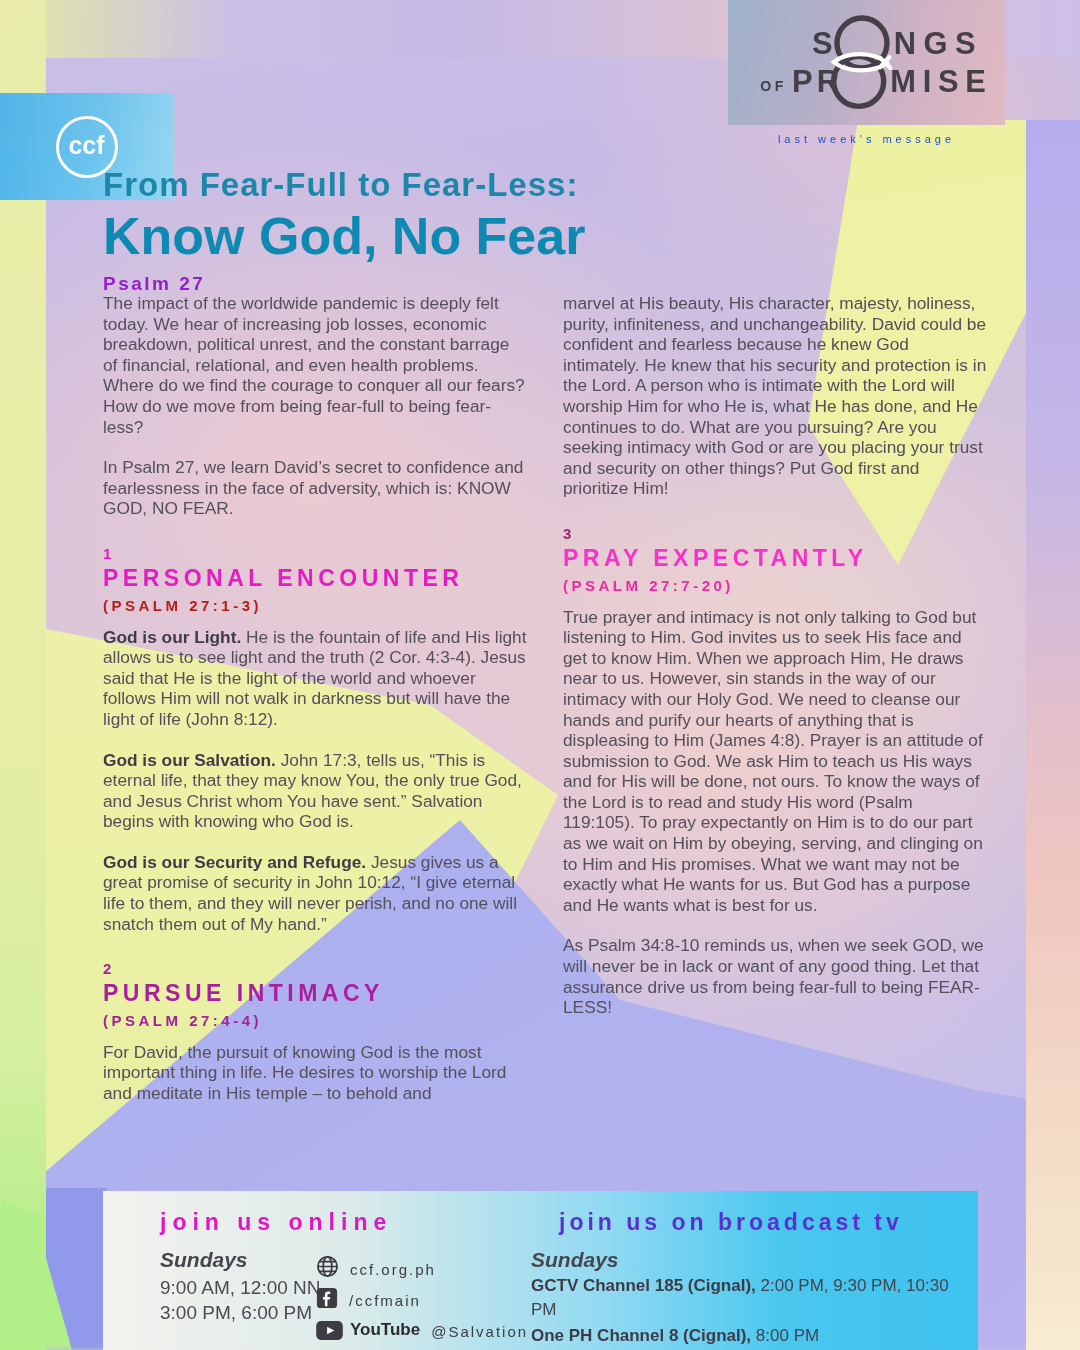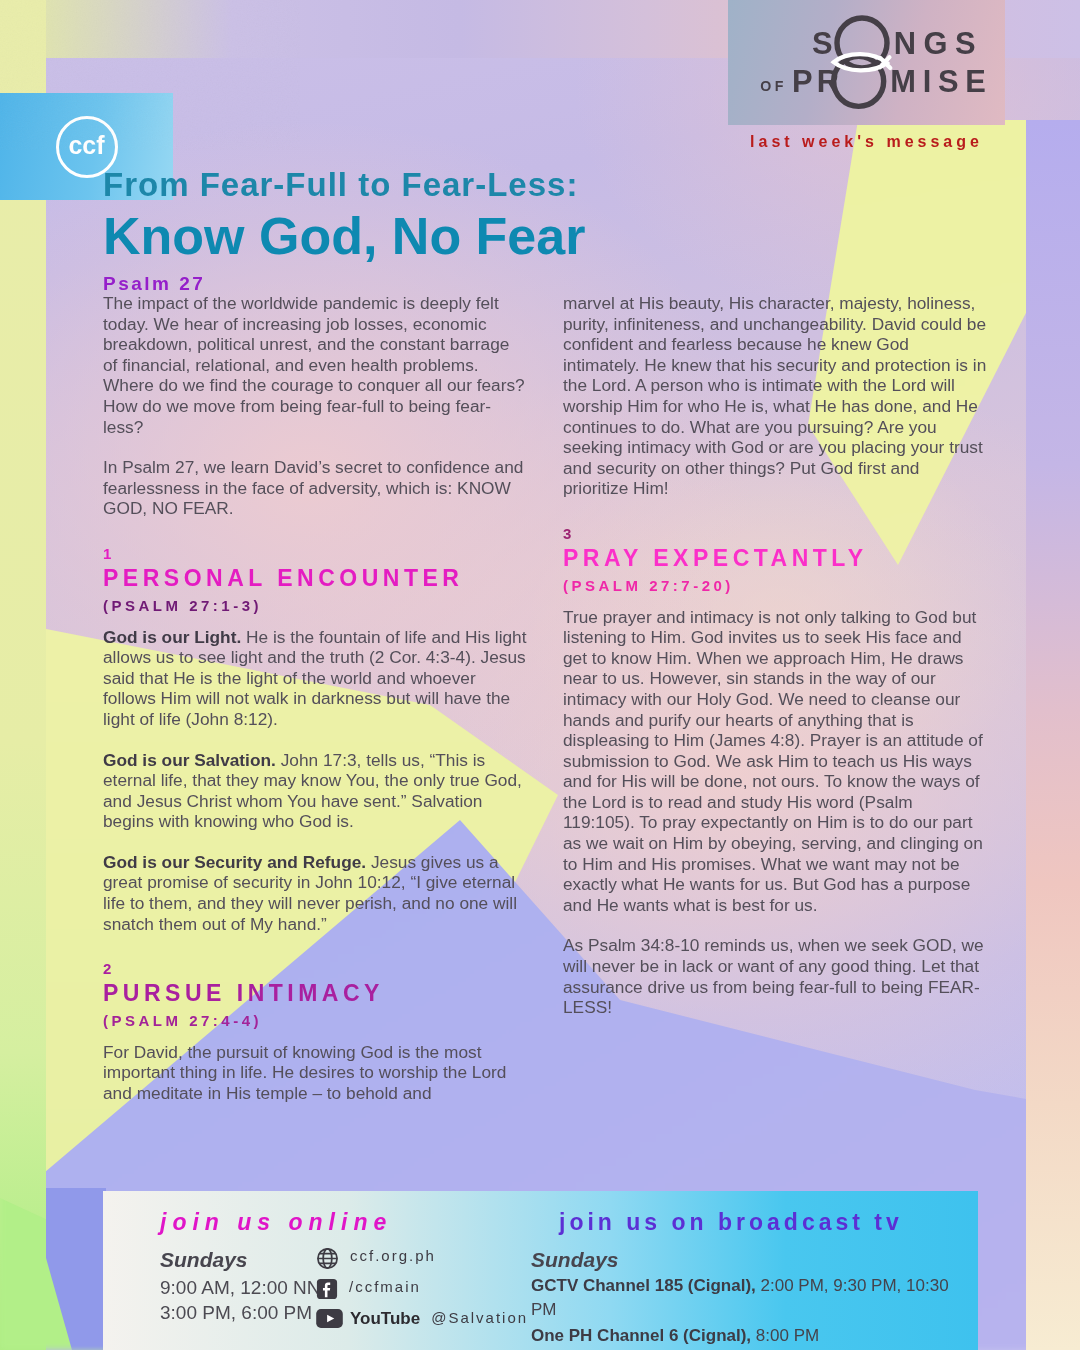--- a/index.html
+++ b/index.html
@@ -35,55 +35,55 @@
     clip-path:polygon(46px 1188px,106px 1188px,106px 1350px,72px 1350px,46px 1258px);background:#9099ea;filter:blur(2px);}
 
   
   .ccf-box{left:0;top:93px;width:173px;height:107px;background:linear-gradient(100deg,#4eb4e9 0%,#6cc4ee 55%,#97d8f3 100%);
     display:flex;align-items:center;justify-content:center;}
   .ccf-ring{width:56px;height:56px;border:3.5px solid #ffffff;border-radius:50%;display:flex;align-items:center;justify-content:center;}
   .ccf-word{color:#fff;font-size:25px;font-weight:bold;letter-spacing:0;transform:translateY(-1px);}
   .songs-box{left:728px;top:0;width:277px;height:125px;
     background:linear-gradient(105deg,#9fb2c8 0%,#b3aec8 35%,#cfb2c4 65%,#e0bac2 100%);
     display:flex;align-items:center;justify-content:center;}
-  .tagline{left:728px;top:133px;width:277px;text-align:center;font-size:16px;font-weight:bold;
-    letter-spacing:4px;color:#b91c1c;}
+  .tagline{left:728px;top:133px;width:277px;text-align:center;font-size:11px;font-weight:normal;
+    letter-spacing:4px;color:#1d4ed8;}
 
   
   .title-block{left:103px;top:166px;width:900px;}
   .kicker{font-size:33px;font-weight:bold;letter-spacing:1px;color:#1d87a9;}
   .main-title{font-size:52px;font-weight:800;letter-spacing:0;color:#0e89b1;margin-top:2px;}
   .reference{font-size:19px;font-weight:bold;letter-spacing:2.5px;color:#951fca;margin-top:7px;}
 
   
   .col{width:424px;font-size:17.3px;line-height:20.6px;color:#544f5a;}
   .col-left{left:103px;top:293px;}
   .col-right{left:563px;top:293px;}
   .col p{margin:0 0 20px 0;}
   .col b{color:#403b47;}
   .sec{margin:26px 0 10px 0;}
   .sec .num{font-size:15px;font-weight:bold;letter-spacing:2px;line-height:17px;}
   .sec .h{font-size:23px;font-weight:bold;letter-spacing:4.5px;line-height:27px;margin-top:3px;}
   .sec .sub{font-size:15px;font-weight:bold;letter-spacing:3.5px;margin-top:4px;}
-  .sec1 .num,.sec1 .h{color:#e41cc2;} .sec1 .sub{color:#701a75;}
+  .sec1 .num,.sec1 .h{color:#e41cc2;} .sec1 .sub{color:#b91c1c;}
   .sec2 .num,.sec2 .h{color:#a9209f;} .sec2 .sub{color:#a32398;}
   .sec3 .num{color:#9c2472;} .sec3 .h{color:#fb2fc9;} .sec3 .sub{color:#ef28a8;}
 
   
   .footer{left:103px;top:1191px;width:875px;height:159px;
     background:linear-gradient(90deg,#f4f2ee 0%,#dcebe9 28%,#8fd9f2 58%,#49c7ef 78%,#3ec2ee 100%);}
   .f-head{font-size:23px;font-weight:bold;letter-spacing:6px;}
   .f-online{position:absolute;left:57px;top:18px;}
-  .f-online .f-head{color:#e015c8;font-style:italic;}
+  .f-online .f-head{color:#e015c8;}
   .f-bcast{position:absolute;left:428px;top:18px;}
   .f-bcast .f-head{color:#5c2fd4;letter-spacing:4px;margin-left:28px;}
   .f-day{font-size:21px;font-weight:bold;color:#47454e;margin-top:12px;font-style:italic;}
   .f-times{font-size:19px;color:#4c4a52;line-height:25px;margin-top:3px;}
   .f-social{position:absolute;left:213px;top:56px;}
-  .f-row{display:flex;align-items:flex-start;height:31px;}
+  .f-row{display:flex;align-items:flex-end;height:31px;}
   .f-row .lbl{font-size:15px;letter-spacing:2px;color:#3d3b43;margin-left:11px;}
   .f-ch{font-size:17px;line-height:24px;color:#45434c;margin-top:2px;}
   .f-ch b{color:#3d3b45;}
   .yt-word{font-weight:bold;font-size:17px;letter-spacing:0;color:#2c2b30;margin-left:7px;}
 
   .noise{position:absolute;inset:0;pointer-events:none;}
 </style>
 </head>
 <body>
 
@@ -196,21 +196,21 @@
         </svg>
         <span class="yt-word">YouTube</span>
         <span class="lbl">@Salvation</span>
       </div>
     </div>
 
     <div class="f-bcast">
       <div class="f-head">join us on broadcast tv</div>
       <div class="f-day">Sundays</div>
       <div class="f-ch"><b>GCTV Channel 185 (Cignal),</b><span> 2:00 PM, 9:30 PM, 10:30 PM</span></div>
-      <div class="f-ch"><b>One PH Channel 6 (Cignal),</b><span> 8:00 PM</span></div>
+      <div class="f-ch"><b>One PH Channel 8 (Cignal),</b><span> 8:00 PM</span></div>
 
     </div>
   </div>
 
   <svg class="noise">
     <filter id="nz">
         <feTurbulence type="fractalNoise" baseFrequency="0.8" numOctaves="2" stitchTiles="stitch"></feTurbulence>
         <feColorMatrix type="saturate" values="0"></feColorMatrix>
       </filter>
     <rect width="100%" height="100%" filter="url(#nz)" opacity="0.055"></rect>

